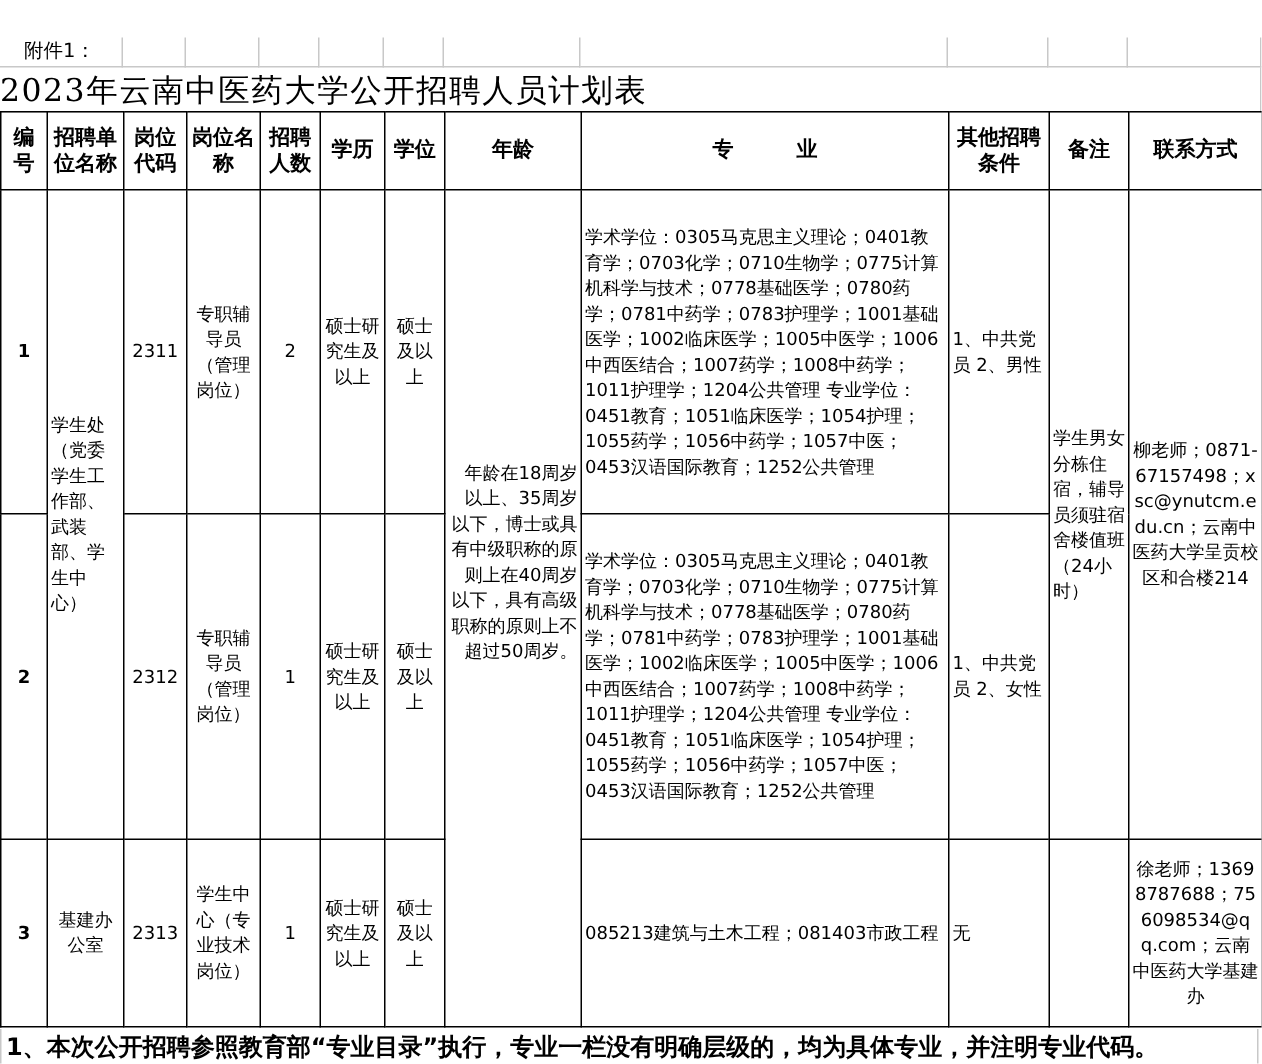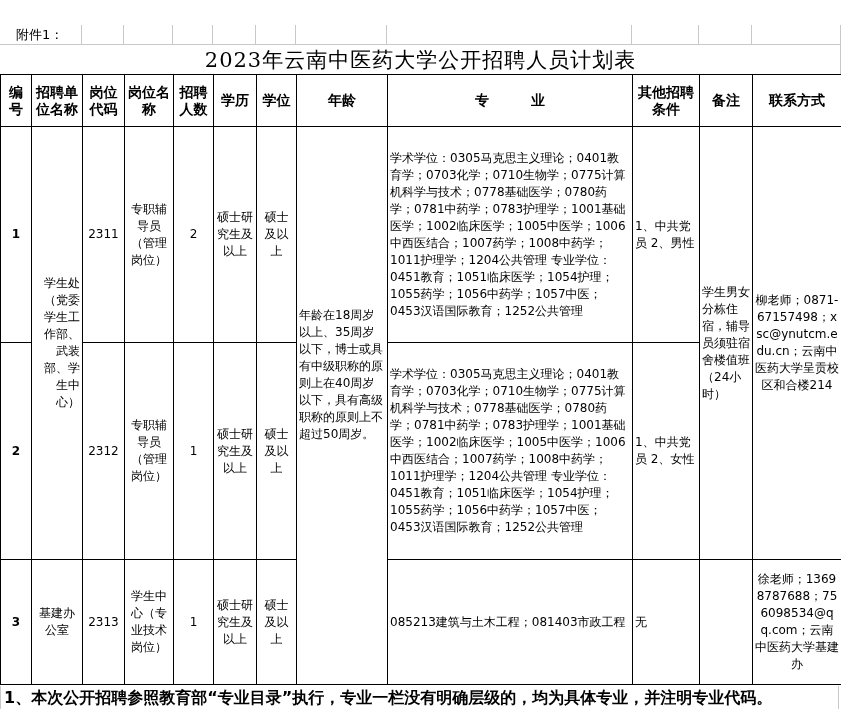--- a/index.html
+++ b/index.html
@@ -1,30 +1,30 @@
 <!DOCTYPE html>
 <html><head>
 <meta charset="utf-8">
 <style>
   html, body { margin:0; padding:0; background:#ffffff; }
   body { width:841px; height:709px; overflow:hidden; position:relative;
          font-family:"DejaVu Sans", sans-serif; color:#000; }
   .sheet { position:absolute; left:0; top:0; width:841px; height:671px;margin-top:25px; }
   .grid-light { position:absolute; border-right:1px solid #c8c8c8; border-bottom:1px solid #c8c8c8; box-sizing:border-box; }
   .attach { position:absolute; left:0; top:0; height:19px; font-size:13px; line-height:19px; padding-left:16px; }
-  .title { position:absolute; left:0; top:19px; width:841px; height:30px; text-align:center;
+  .title { position:absolute; left:0; top:19px; width:841px; height:30px; 
            font-family:"DejaVu Serif", serif; font-size:21px; line-height:32px; letter-spacing:1px; }
   table.plan { position:absolute; left:0; top:49px; border-collapse:collapse; table-layout:fixed; width:841px; }
   table.plan td, table.plan th { border:1.5px solid #000; padding:0 2px; font-size:12px; line-height:17px; vertical-align:middle; overflow:hidden; }
   table.plan th { font-weight:bold; font-size:14px; line-height:17px; text-align:center; height:51px; }
   td.c { text-align:center; }
   td.l { text-align:left; }
   td.num { font-weight:bold; font-size:14px; text-align:center; }
   td.major { font-size:12.3px; line-height:17.8px; vertical-align:top; padding:1px 2px; }
-  td.unit { vertical-align:middle; text-align:right; }
+  td.unit { vertical-align:middle; text-align:left; }
   .notes { position:absolute; left:0; top:661px; width:839px; height:47px; border:1px solid #c8c8c8; border-top:none; box-sizing:border-box;
            font-weight:bold; font-size:16px; line-height:20px; padding:2px 0 0 3px; }
   .watermark { position:absolute; left:705px; top:660px; font-size:19px; color:rgba(120,120,120,0.55); letter-spacing:1px; pointer-events:none; }
   .wm-icon { display:inline-block; width:14px; height:11px; border:1.5px solid rgba(140,140,140,0.6); border-radius:50%; margin-right:3px; vertical-align:middle; }
 </style>
 </head>
 <body>
 
 <div class="sheet">
 
@@ -76,21 +76,21 @@
     </tr>
     <tr style="height:216px;">
       <td class="num">1</td>
       <td class="unit" rowspan="2">学生处（党委学生工作部、武装部、学生中心）</td>
       <td class="c">2311</td>
       <td class="c">专职辅导员（管理岗位）</td>
       <td class="c">2</td>
       <td class="c">硕士研究生及以上</td>
       <td class="c">硕士及以上</td>
       <td class="l" rowspan="3" style="vertical-align:top;padding-top:180px;">
-        <span style="display:block;text-align:left;">年龄在18周岁以上、35周岁以下，博士或具有中级职称的原则上在40周岁以下，具有高级职称的原则上不超过50周岁。</span>
+        <span style="display:block;text-align:right;">年龄在18周岁以上、35周岁以下，博士或具有中级职称的原则上在40周岁以下，具有高级职称的原则上不超过50周岁。</span>
       </td>
       <td class="major">学术学位：0305马克思主义理论；0401教育学；0703化学；0710生物学；0775计算机科学与技术；0778基础医学；0780药学；0781中药学；0783护理学；1001基础医学；1002临床医学；1005中医学；1006中西医结合；1007药学；1008中药学；1011护理学；1204公共管理 专业学位：0451教育；1051临床医学；1054护理；1055药学；1056中药学；1057中医；0453汉语国际教育；1252公共管理</td>
       <td class="l">1、中共党员 2、男性</td>
       <td class="l" rowspan="2">学生男女分栋住宿，辅导员须驻宿舍楼值班（24小时）</td>
       <td class="c" rowspan="2" style="word-break:break-all;">柳老师；0871-67157498；xsc@ynutcm.edu.cn；云南中医药大学呈贡校区和合楼214</td>
     </tr>
     <tr style="height:217px;">
       <td class="num">2</td>
       <td class="c">2312</td>
       <td class="c">专职辅导员（管理岗位）</td>

